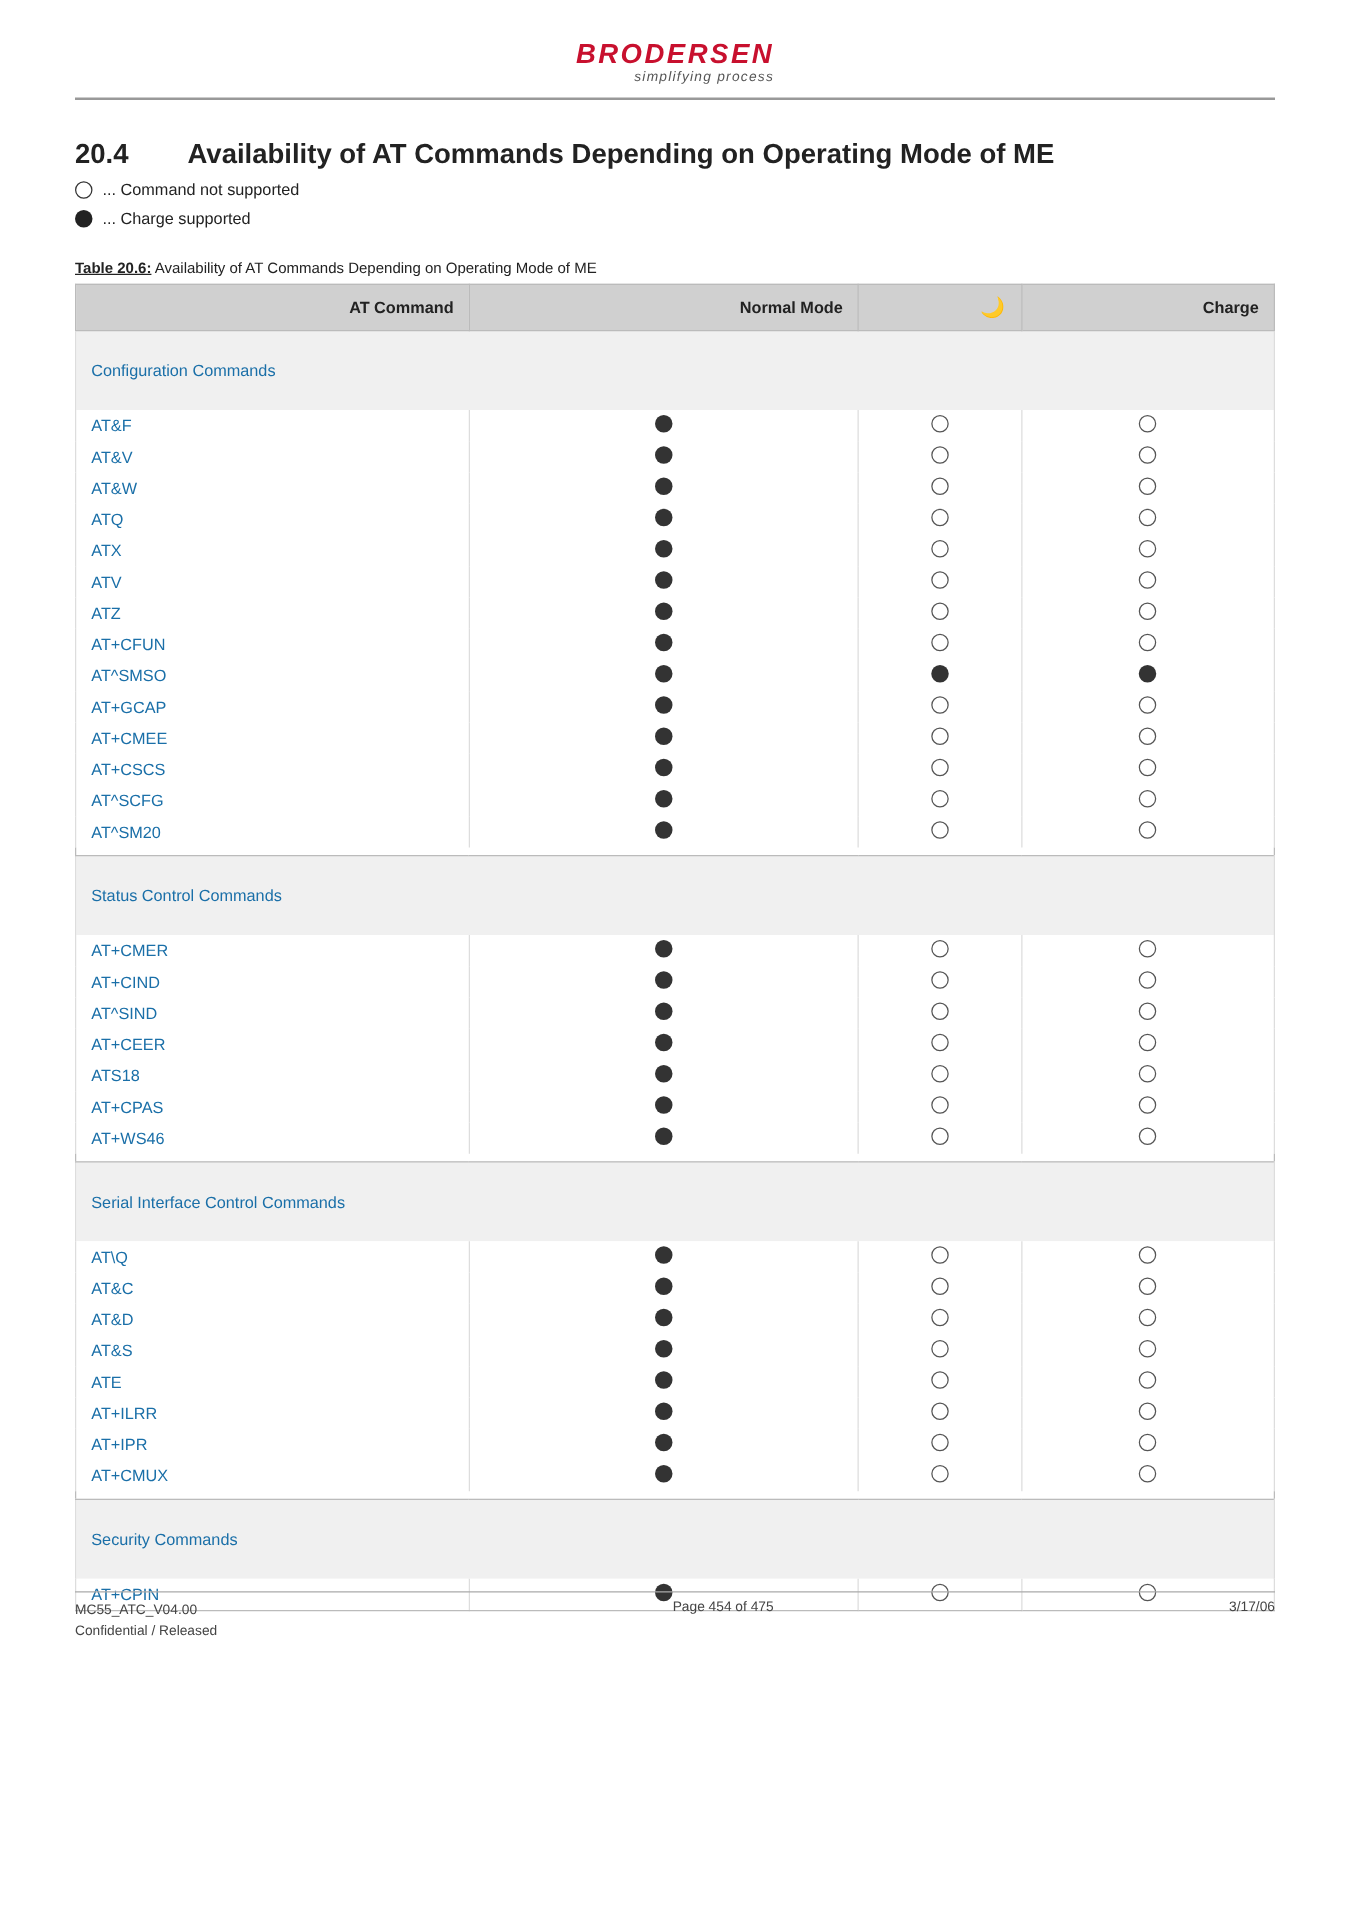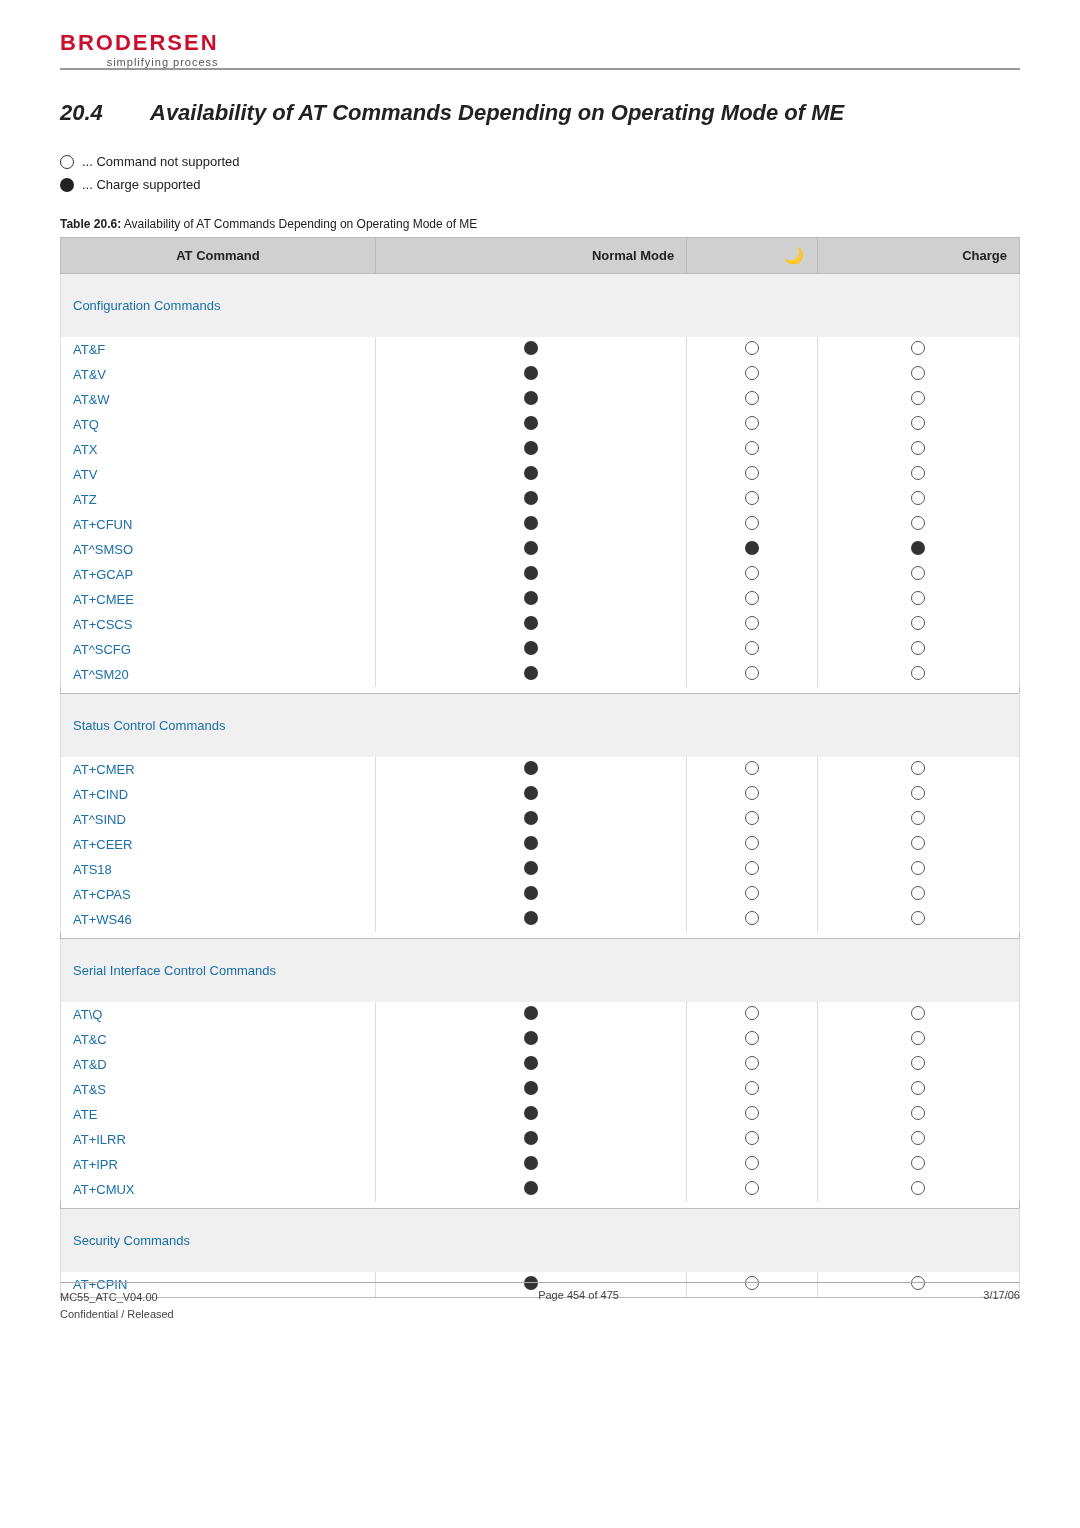--- a/index.html
+++ b/index.html
@@ -14,22 +14,24 @@
     }
 
     .page-wrapper {
       padding: 30px 60px 40px 60px;
       position: relative;
     }
 
     
     .header {
       display: flex;
-      justify-content: flex-start;
+      justify-content: center;
       align-items: flex-start;
+      margin-bottom: 10px;
+      font-style: italic;
     }
     .logo-area {
       text-align: right;
     }
     .logo-text {
       font-size: 22px;
       font-weight: 900;
       letter-spacing: 2px;
       color: #c8102e;
     }
@@ -42,22 +44,21 @@
     .header-divider {
       border: none;
       border-top: 2px solid #999;
       margin-bottom: 30px;
     }
 
     
     .section-heading {
       display: flex;
       align-items: center;
-      margin-bottom: 24px;
-      font-style: italic;
+      margin-bottom: 4px;
     }
     .section-number {
       font-size: 22px;
       font-weight: bold;
       margin-right: 30px;
       color: #222;
       min-width: 60px;
     }
     .section-title {
       font-size: 22px;
@@ -92,20 +93,21 @@
     }
 
     
     .table-caption {
       font-size: 12px;
       margin-bottom: 6px;
       color: #222;
     }
     .table-caption-bold {
       font-weight: bold;
+      text-decoration: underline;
     }
 
     
     .at-table {
       width: 100%;
       border-collapse: collapse;
       border: 1px solid #bbb;
       font-size: 13px;
     }
     .at-table thead tr {
@@ -113,21 +115,21 @@
     }
     .at-table thead th {
       padding: 8px 12px;
       text-align: right;
       font-weight: bold;
       border: 1px solid #bbb;
       color: #222;
       font-size: 13px;
     }
     .at-table thead th:first-child {
-      text-align: center;
+      text-align: right;
     }
     .at-table tbody tr {
       background: #fff;
     }
     .at-table tbody tr:nth-child(even) {
       
     }
     .at-table tbody td {
       padding: 4px 12px;
       border: none;

